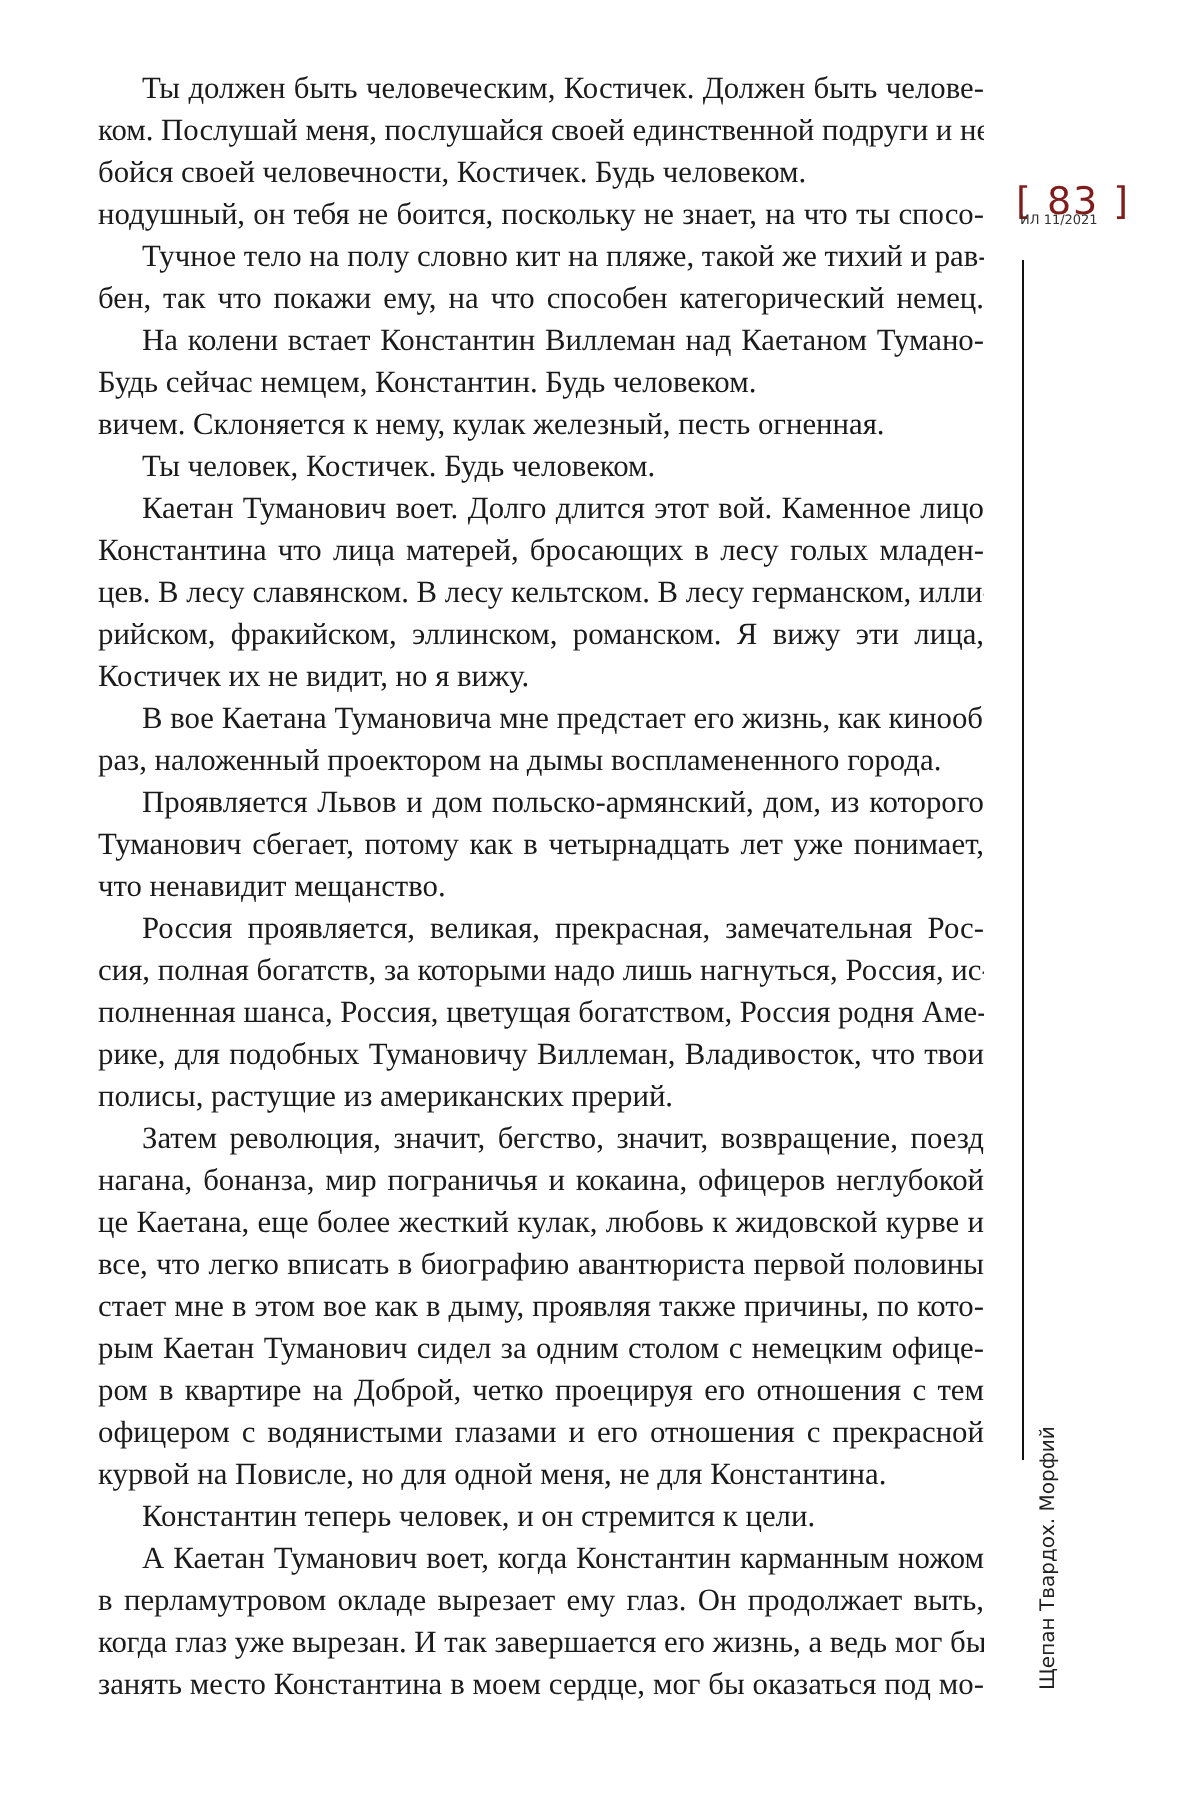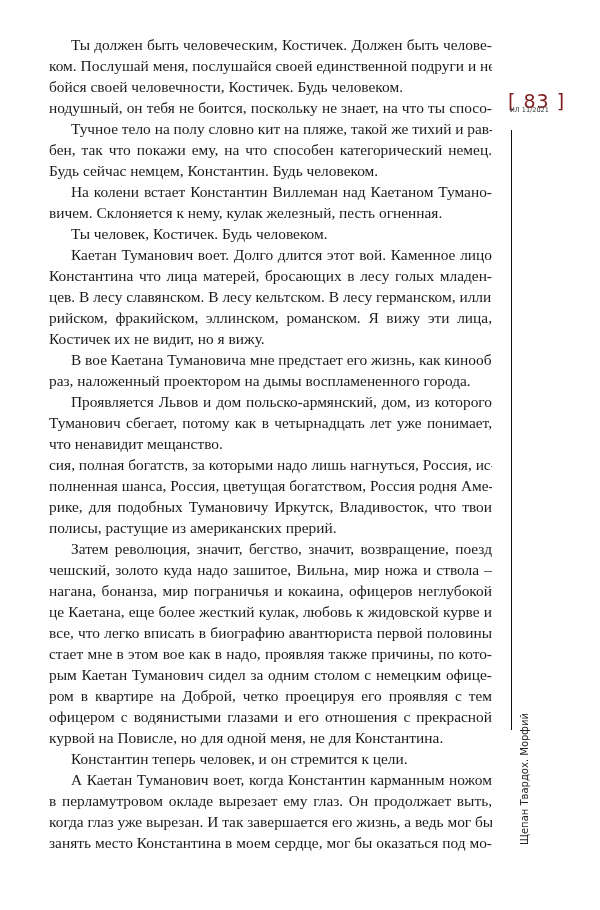--- a/index.html
+++ b/index.html
@@ -39,46 +39,46 @@
 
 <div class="page">
 
   <div class="text-block">
     <span class="line indent">Ты должен быть человеческим, Костичек. Должен быть челове-</span>
     <span class="line">ком. Послушай меня, послушайся своей единственной подруги и не</span>
     <span class="line last">бойся своей человечности, Костичек. Будь человеком.</span>
     <span class="line">нодушный, он тебя не боится, поскольку не знает, на что ты спосо-</span>
     <span class="line indent">Тучное тело на полу словно кит на пляже, такой же тихий и рав-</span>
     <span class="line">бен, так что покажи ему, на что способен категорический немец.</span>
+    <span class="line indent">На колени встает Константин Виллеман над Каетаном Тумано-</span>
     <span class="line last">Будь сейчас немцем, Константин. Будь человеком.</span>
-    <span class="line indent">На колени встает Константин Виллеман над Каетаном Тумано-</span>
     <span class="line last">вичем. Склоняется к нему, кулак железный, песть огненная.</span>
     <span class="line indent last">Ты человек, Костичек. Будь человеком.</span>
     <span class="line indent">Каетан Туманович воет. Долго длится этот вой. Каменное лицо</span>
     <span class="line">Константина что лица матерей, бросающих в лесу голых младен-</span>
     <span class="line">цев. В лесу славянском. В лесу кельтском. В лесу германском, илли-</span>
     <span class="line">рийском, фракийском, эллинском, романском. Я вижу эти лица,</span>
     <span class="line last">Костичек их не видит, но я вижу.</span>
     <span class="line indent">В вое Каетана Тумановича мне предстает его жизнь, как кинооб-</span>
     <span class="line last">раз, наложенный проектором на дымы воспламененного города.</span>
     <span class="line indent">Проявляется Львов и дом польско-армянский, дом, из которого</span>
     <span class="line">Туманович сбегает, потому как в четырнадцать лет уже понимает,</span>
     <span class="line last">что ненавидит мещанство.</span>
+    <span class="line indent">Россия проявляется, великая, прекрасная, замечательная Рос-</span>
     <span class="line">сия, полная богатств, за которыми надо лишь нагнуться, Россия, ис-</span>
     <span class="line">полненная шанса, Россия, цветущая богатством, Россия родня Аме-</span>
-    <span class="line">рике, для подобных Тумановичу Иркутск, Владивосток, что твои</span>
+    <span class="line">рике, для подобных Тумановичу Виллеман, Владивосток, что твои</span>
     <span class="line last">полисы, растущие из американских прерий.</span>
     <span class="line indent">Затем революция, значит, бегство, значит, возвращение, поезд</span>
-    <span class="line">чешский, золото куда надо зашитое, Вильна, мир ножа и ствола –</span>
     <span class="line">нагана, бонанза, мир пограничья и кокаина, офицеров неглубокой</span>
     <span class="line">це Каетана, еще более жесткий кулак, любовь к жидовской курве и</span>
     <span class="line">все, что легко вписать в биографию авантюриста первой половины</span>
-    <span class="line">стает мне в этом вое как в надо, проявляя также причины, по кото-</span>
+    <span class="line">стает мне в этом вое как в дыму, проявляя также причины, по кото-</span>
     <span class="line">рым Каетан Туманович сидел за одним столом с немецким офице-</span>
-    <span class="line">ром в квартире на Доброй, четко проецируя его проявляя с тем</span>
+    <span class="line">ром в квартире на Доброй, четко проецируя его отношения с тем</span>
     <span class="line">офицером с водянистыми глазами и его отношения с прекрасной</span>
     <span class="line last">курвой на Повисле, но для одной меня, не для Константина.</span>
     <span class="line indent last">Константин теперь человек, и он стремится к цели.</span>
     <span class="line indent">А Каетан Туманович воет, когда Константин карманным ножом</span>
     <span class="line">в перламутровом окладе вырезает ему глаз. Он продолжает выть,</span>
     <span class="line">когда глаз уже вырезан. И так завершается его жизнь, а ведь мог бы</span>
     <span class="line">занять место Константина в моем сердце, мог бы оказаться под мо-</span>
 
   </div>
 

